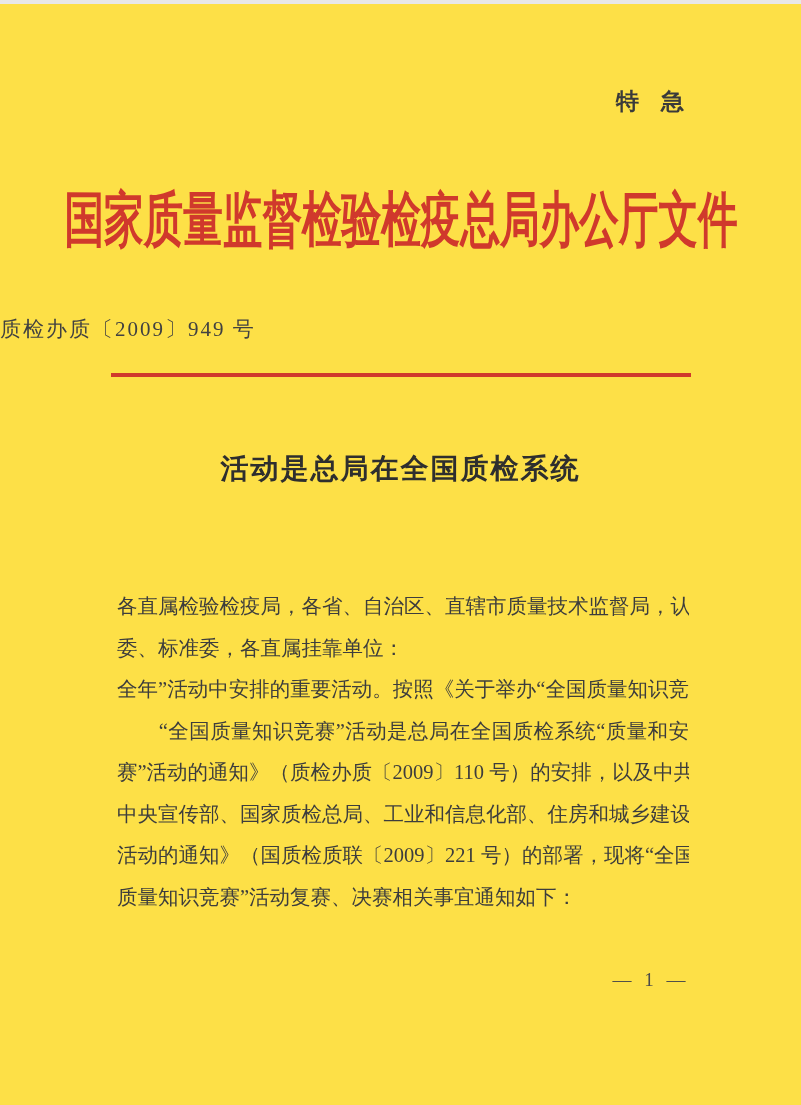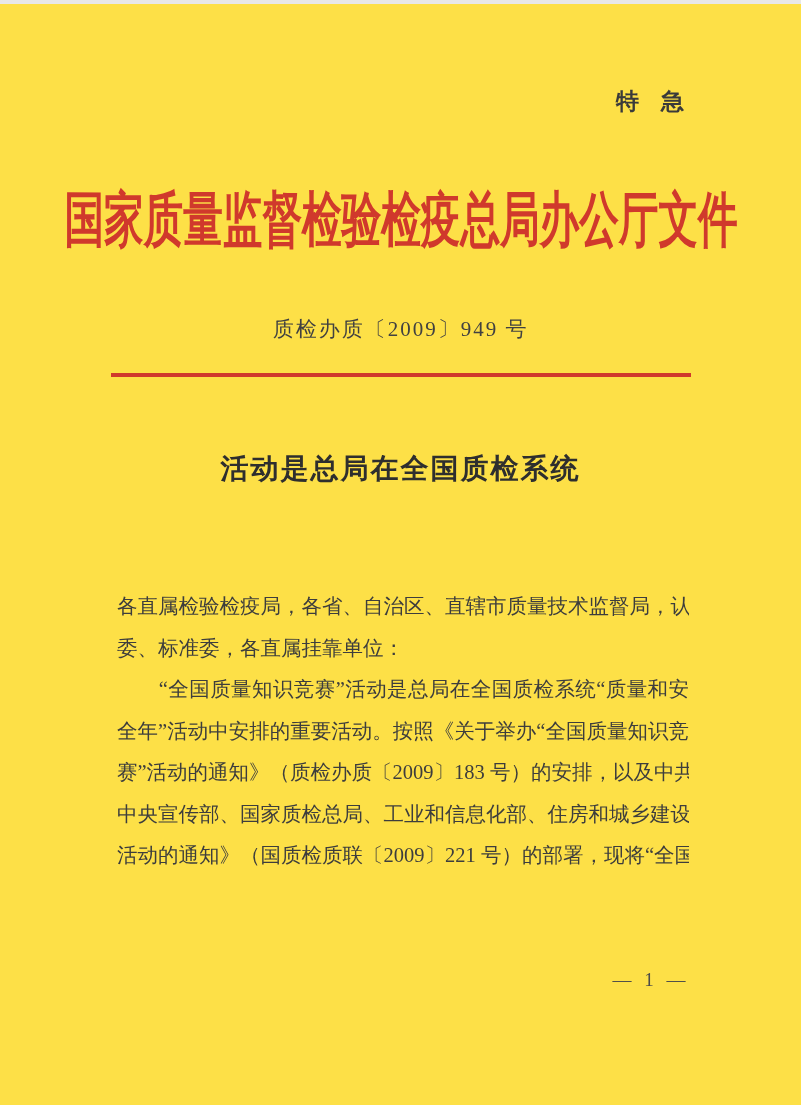--- a/index.html
+++ b/index.html
@@ -44,21 +44,20 @@
     transform: scaleX(0.66);
     transform-origin: center center;
     letter-spacing: 0px;
     font-family: "Liberation Serif", "DejaVu Serif", serif;
   }
   .doc-number {
     position: absolute;
     top: 311px;
     left: 0;
     width: 100%;
-    text-align: center;
     font-size: 21px;
     color: #414141;
     letter-spacing: 2px;
   }
   .red-rule {
     position: absolute;
     top: 369px;
     left: 111px;
     width: 580px;
     height: 4px;
@@ -124,23 +123,24 @@
   <div class="notice-title">
     <div>活动是总局在全国质检系统</div>
   </div>
 
   <div class="body-text">
     <div class="body-para">
         <div class="body-line">各直属检验检疫局，各省、自治区、直辖市质量技术监督局，认监</div>
         <div class="body-line">委、标准委，各直属挂靠单位：</div>
       </div>
     <div class="body-para">
+        <div class="body-line">全年”活动中安排的重要活动。按照《关于举办“全国质量知识竞</div>
         <div class="body-line">　　“全国质量知识竞赛”活动是总局在全国质检系统“质量和安</div>
-        <div class="body-line">全年”活动中安排的重要活动。按照《关于举办“全国质量知识竞</div>
-        <div class="body-line">赛”活动的通知》（质检办质〔2009〕183 号）的安排，以及中共</div>
+        <div class="body-line">赛”活动的通知》（质检办质〔2009〕110 号）的安排，以及中共</div>
         <div class="body-line">中央宣传部、国家质检总局、工业和信息化部、住房和城乡建设部、</div>
         <div class="body-line">活动的通知》（国质检质联〔2009〕221 号）的部署，现将“全国</div>
+        <div class="body-line">质量知识竞赛”活动复赛、决赛相关事宜通知如下：</div>
       </div>
   </div>
 
   <div class="page-number">— 1 —</div>
 
 </div>
 
 </body></html>

